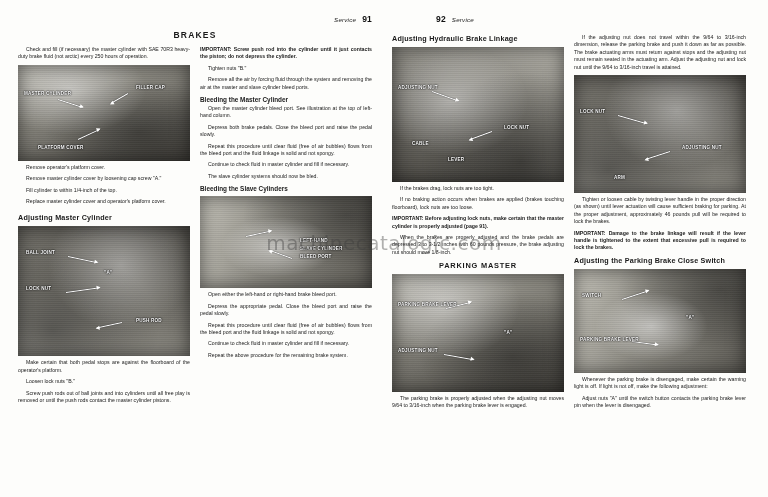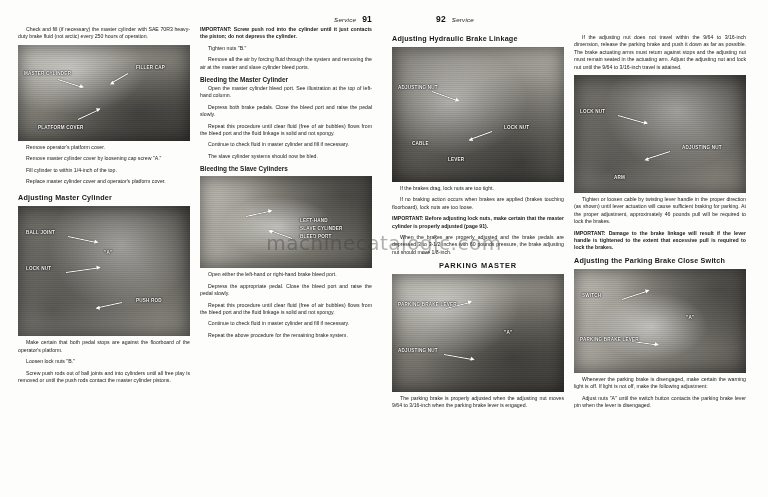--- a/index.html
+++ b/index.html
@@ -203,20 +203,21 @@
 <div class="page">
   <div class="spread">
 
     <div class="leaf left">
 
       <div class="hdr right-align">
         <span class="sec">Service</span>
         <span class="pg">91</span>
       </div>
 
+      <div class="booktitle">BRAKES</div>
 
       <div class="cols">
 
         <div class="col">
           <p class="ind">Check and fill (if necessary) the master cylinder with SAE 70R3 heavy-duty brake fluid (not arctic) every 250 hours of operation.</p>
 
           <div class="fig" style="height:96px">
             <div class="fig-inner photo-a"></div>
             <div class="fig-inner grain"></div>
             <div class="fig-inner vign"></div>

